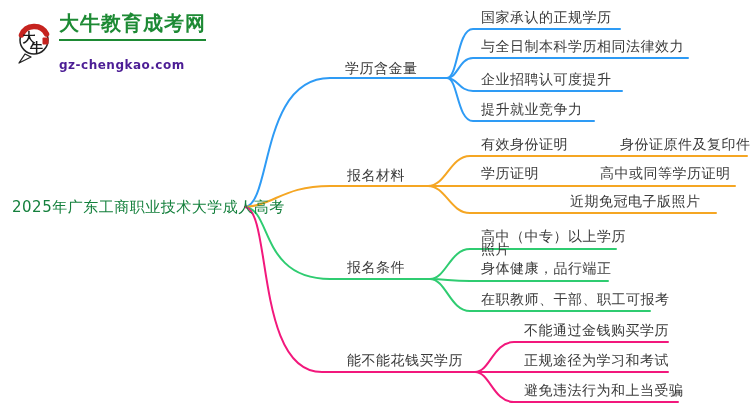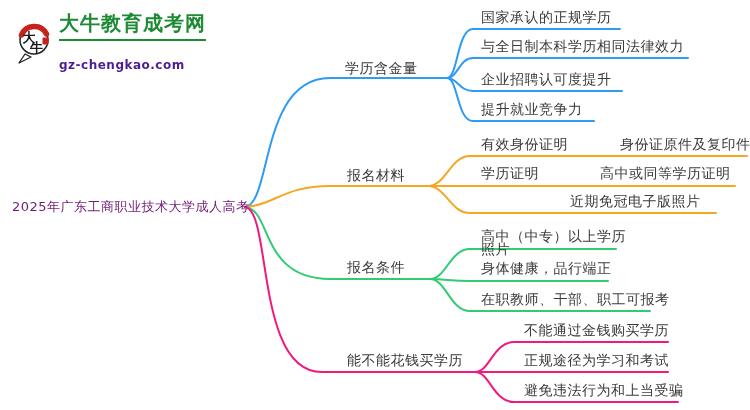--- a/index.html
+++ b/index.html
@@ -5,21 +5,21 @@
   html,body{margin:0;padding:0;}
   body{
     width:750px;height:410px;background:#ffffff;position:relative;overflow:hidden;
     font-family:"DejaVu Sans","Liberation Sans",sans-serif;
   }
   svg.lines{position:absolute;left:0;top:0;}
   .node{
     position:absolute;font-size:14px;line-height:18px;color:#3a3a3a;
     white-space:nowrap;letter-spacing:0.5px;
   }
-  .root-node{font-size:13px;color:#701a75;}
+  .root-node{font-size:15px;color:#15803d;}
   .logo{position:absolute;left:16px;top:10px;display:flex;align-items:center;gap:7px;cursor:pointer;}
   .logo-text{display:flex;flex-direction:column;}
   .site-name{
     font-size:20px;font-weight:bold;color:#1d8a34;letter-spacing:1px;
     border-bottom:2px solid #1d8a34;padding-bottom:2px;
   }
   .site-domain{font-size:12px;font-weight:bold;color:#4c1d95;letter-spacing:0.5px;margin-top:17px;}
 </style>
 </head>
 <body>

